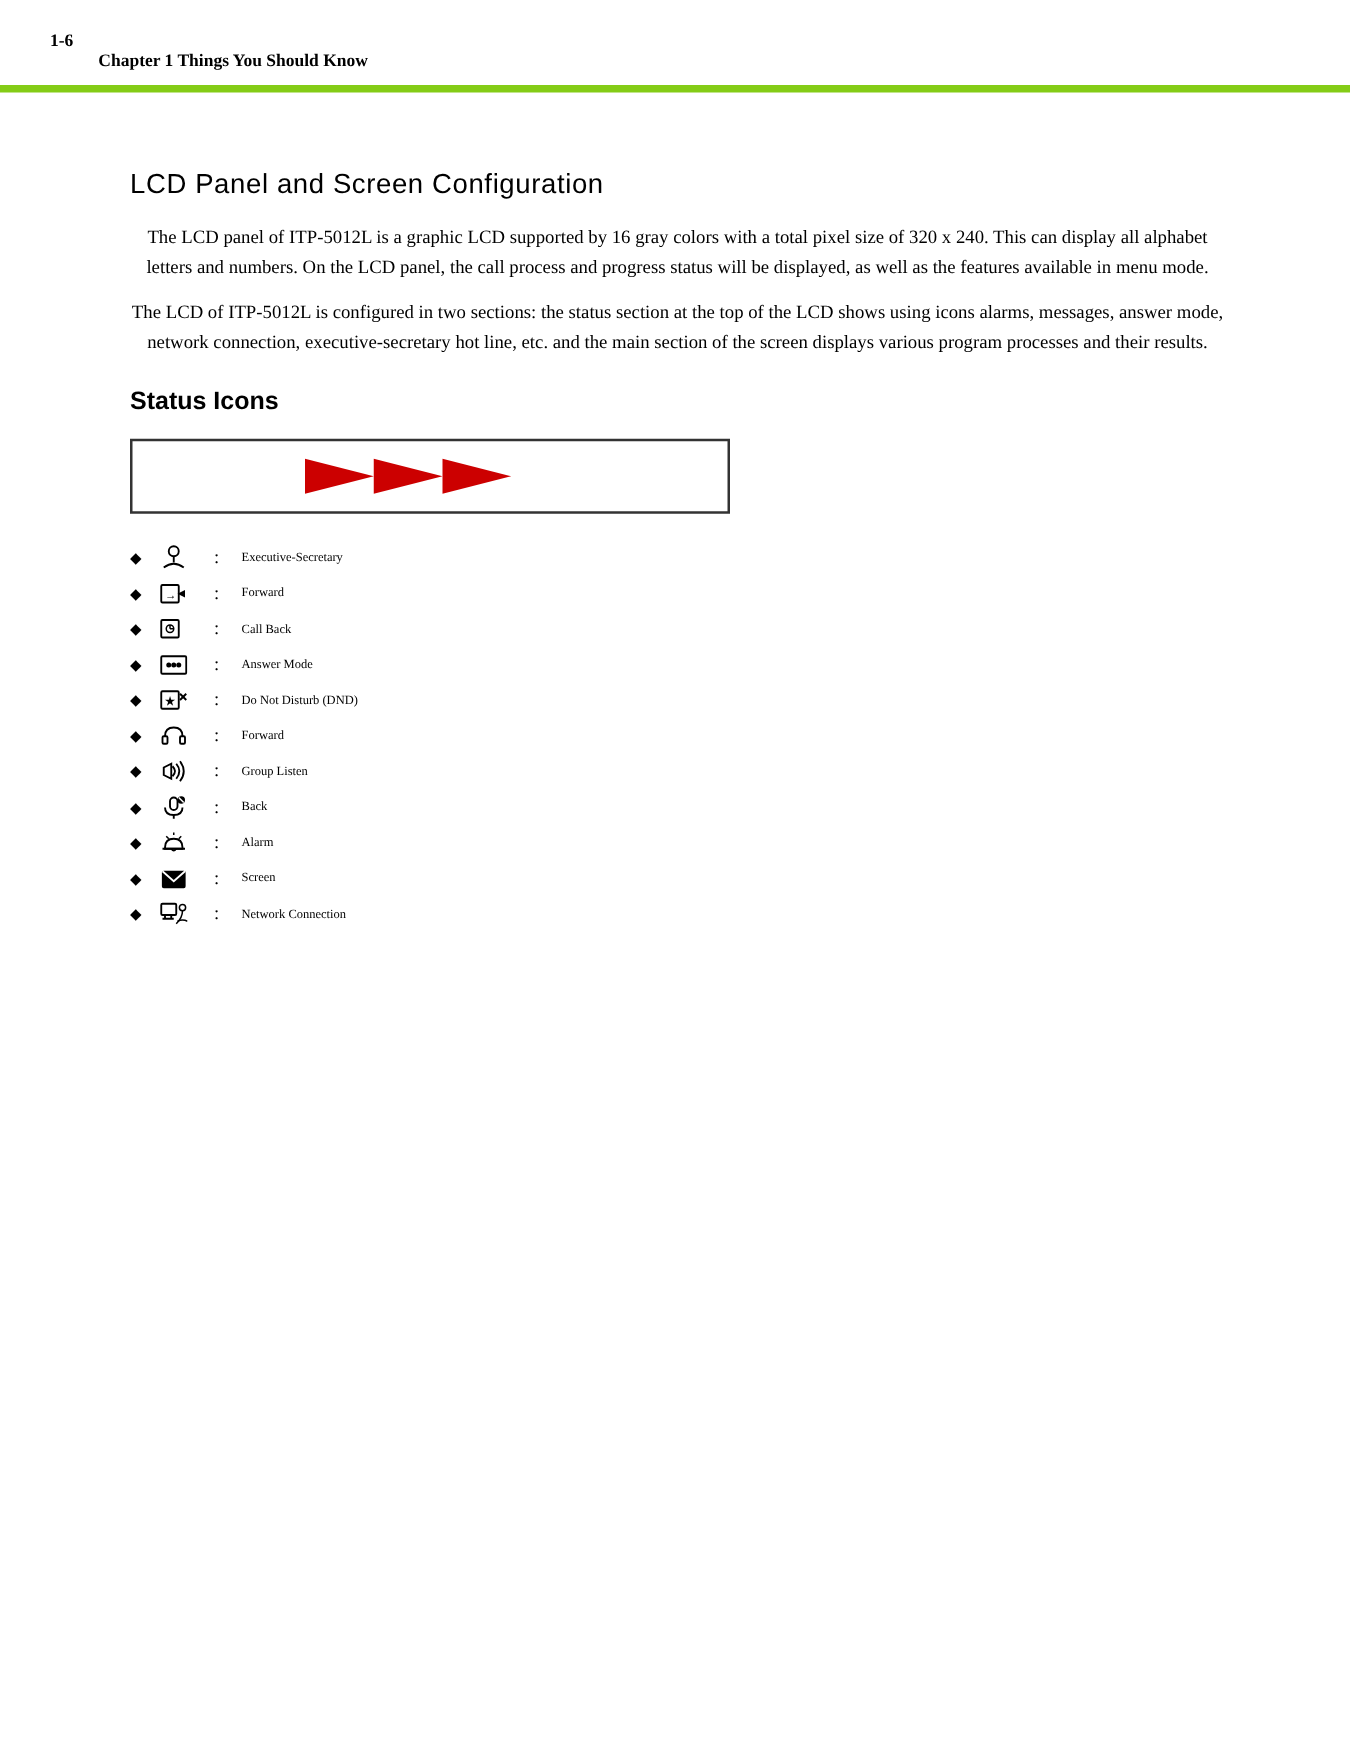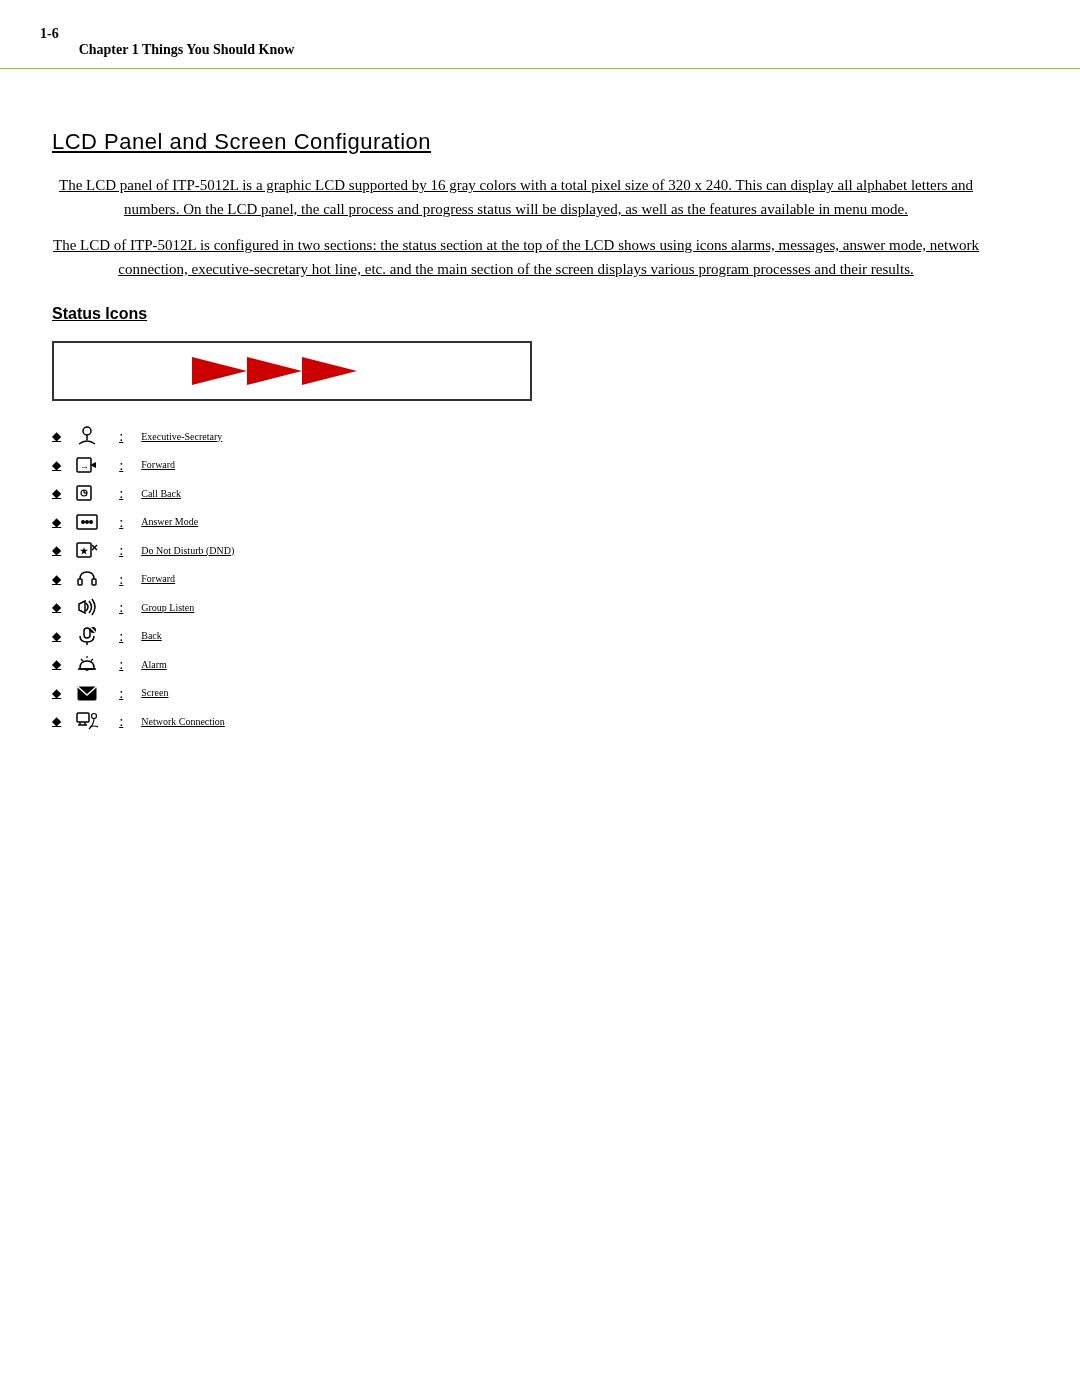--- a/index.html
+++ b/index.html
@@ -14,58 +14,57 @@
       background: #ffffff;
       font-family: 'Times New Roman', Times, serif;
       font-size: 15px;
       color: #000000;
     }
 
     .page-header {
       display: flex;
       align-items: center;
       padding: 10px 40px;
-      border-bottom: 1px solid #84cc16;
+      border-bottom: 6px solid #84cc16;
       margin-bottom: 0;
     }
 
     .page-header-number {
       font-size: 14px;
       font-weight: bold;
       margin-right: 20px;
     }
 
     .page-header-title {
       font-size: 14px;
       font-weight: bold;
       margin-top: 32px;
     }
 
     .page-content {
-      padding: 60px 100px 60px 52px;
-      text-decoration: underline;
+      padding: 60px 100px 60px 104px;
     }
 
     .section-title {
       font-size: 22px;
       font-family: Arial, sans-serif;
       font-weight: normal;
       margin-bottom: 18px;
       letter-spacing: 0.5px;
     }
 
     .body-text {
       font-size: 15px;
       line-height: 1.6;
       margin-bottom: 12px;
       text-align: center;
     }
 
     .subsection-title {
-      font-size: 16px;
+      font-size: 20px;
       font-weight: bold;
       font-family: Arial, sans-serif;
       margin-top: 24px;
       margin-bottom: 16px;
     }
 
     .lcd-display-box {
       border: 2px solid #333;
       width: 480px;
       height: 60px;

